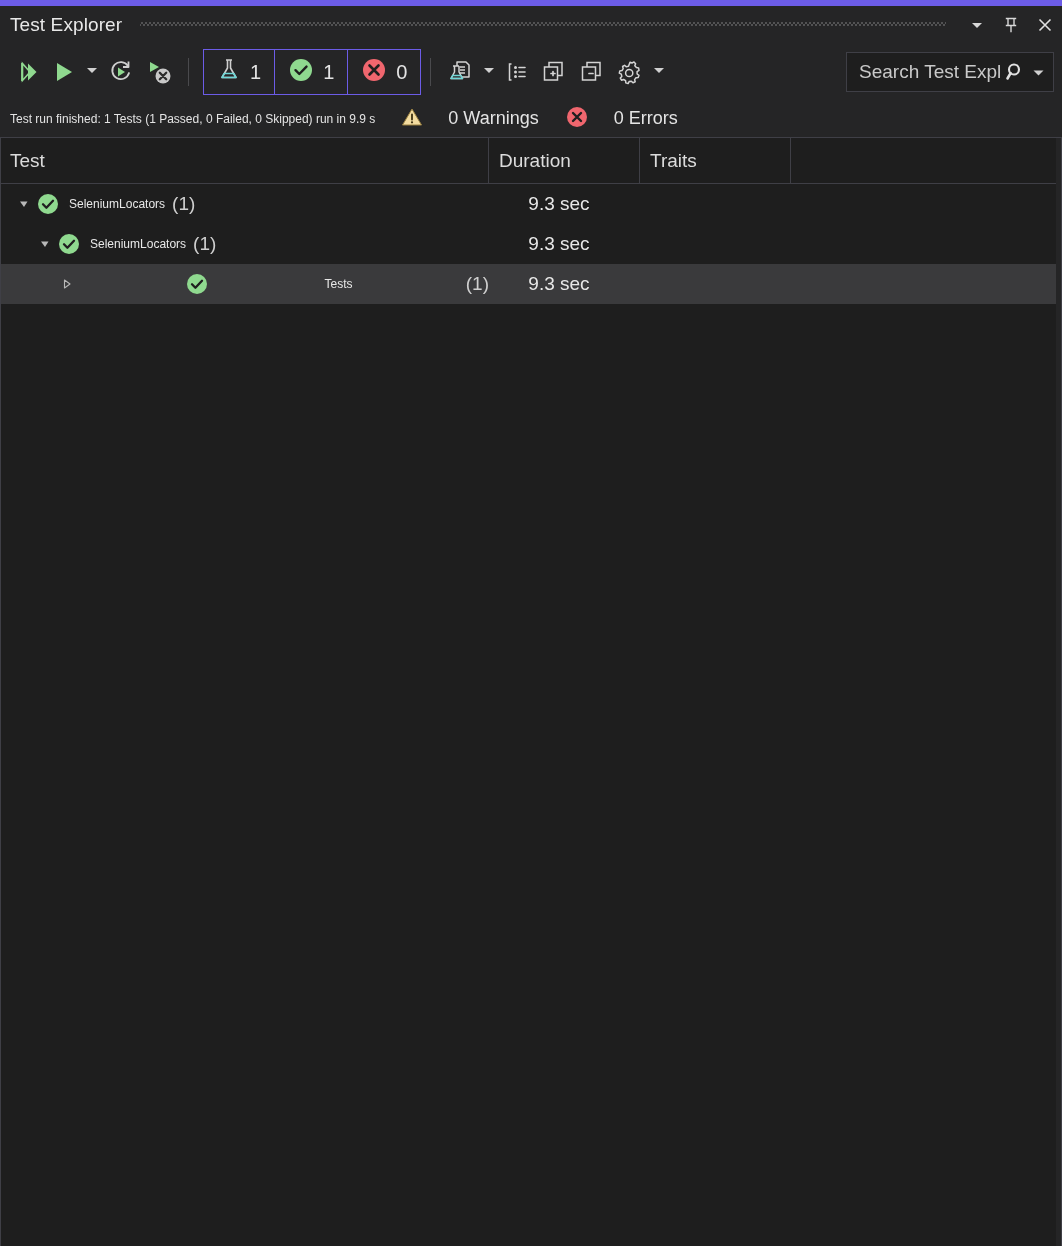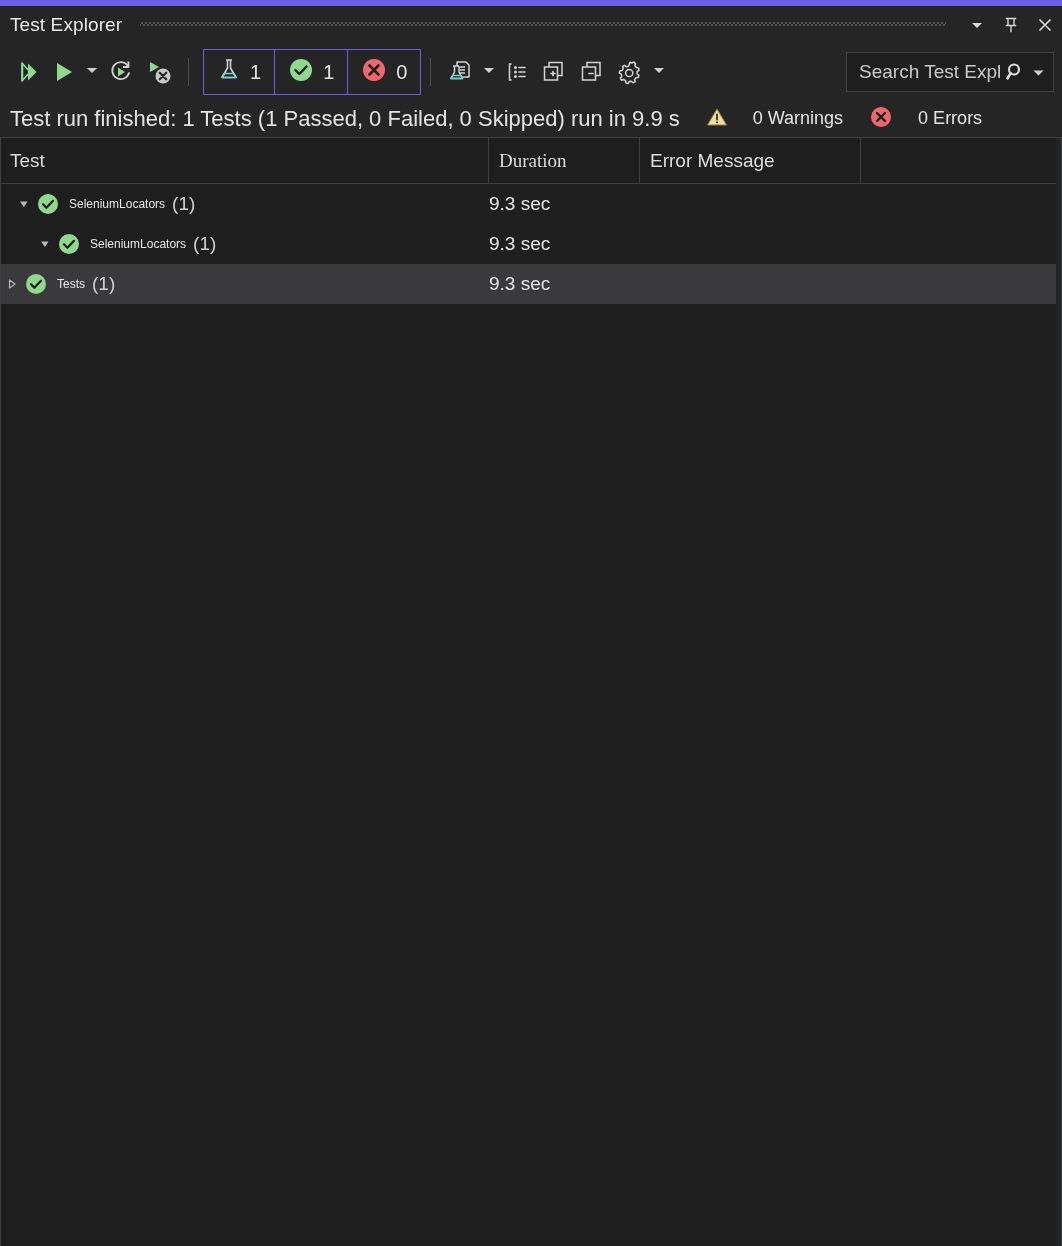--- a/index.html
+++ b/index.html
@@ -165,21 +165,21 @@
     height: 38px;
     flex: 0 0 38px;
     display: flex;
     align-items: center;
     background: #252526;
     padding-left: 10px;
     box-sizing: border-box;
     border-bottom: 1px solid #3f3f46;
   }
   .status-text {
-    font-size: 22px;
+    font-size: 12px;
     color: #e4e4e4;
     white-space: nowrap;
   }
   .status-group {
     display: flex;
     align-items: center;
     gap: 25px;
     margin-left: 26px;
     white-space: nowrap;
   }
@@ -210,21 +210,21 @@
     align-items: center;
     padding-left: 10px;
     box-sizing: border-box;
     font-size: 19px;
     color: #dcdcdc;
     border-right: 1px solid #3f3f46;
     white-space: nowrap;
     overflow: hidden;
   }
   .col-test     { width: 488px; padding-left: 9px; }
-  .col-duration { width: 151px; font-family: Liberation Serif, serif; }
+  .col-duration { width: 151px; }
   .col-traits   { width: 151px; }
   .col-error    { width: 221px; }
   .col-pad      { flex: 1 1 auto; border-right: 0; }
   .grid-body {
     flex: 1 1 auto;
     overflow: hidden;
   }
   .row {
     display: flex;
     align-items: center;
@@ -260,21 +260,21 @@
     color: #e8e8e8;
   }
   .row-count {
     font-size: 19px;
     color: #cfcfcf;
     margin-left: 7px;
   }
   .cell-duration {
     width: 151px;
     box-sizing: border-box;
-    text-align: left;
+    text-align: center;
     padding-right: 11px;
     font-size: 19px;
     color: #e8e8e8;
     white-space: nowrap;
   }
   .cell-traits { width: 151px; }
   .cell-error  { width: 221px; }
   .scroll-rail {
     position: absolute;
     top: 0;
@@ -517,22 +517,22 @@
 
   <div class="grid">
 
     <div class="grid-header">
       <div class="col col-test">
         <span>Test</span>
       </div>
       <div class="col col-duration">
         <span>Duration</span>
       </div>
-      <div class="col col-error">
-        <span>Error Message</span>
+      <div class="col col-traits">
+        <span>Traits</span>
       </div>
       <div class="col col-pad"></div>
     </div>
 
     <div class="grid-body">
 
       <div class="row">
         <div class="cell-test" style="padding-left:12px;">
           <span class="twisty">
             <svg width="12" height="12" viewBox="0 0 12 12">
@@ -568,21 +568,21 @@
           </span>
           <span class="row-label">SeleniumLocators</span>
           <span class="row-count">(1)</span>
         </div>
         <div class="cell-duration">9.3 sec</div>
         <div class="cell-traits"></div>
         <div class="cell-error"></div>
       </div>
 
       <div class="row selected">
-        <div class="cell-test" style="">
+        <div class="cell-test" style="padding-left:55px;justify-content:space-between;">
           <span class="twisty">
             <svg width="12" height="12" viewBox="0 0 12 12">
               <path d="M3.5 2 L9 6 L3.5 10 Z" fill="none" stroke="#b8b8b8" stroke-width="1.1" stroke-linejoin="round"></path>
             </svg>
           </span>
           <span class="row-icon">
             <svg width="24" height="24" viewBox="0 0 24 24">
               <circle cx="12" cy="12" r="10" fill="#8fd98f"></circle>
               <path d="M7 12.3 L10.4 15.8 L17 8.8" stroke="#1f1f1f" stroke-width="2.3" fill="none" stroke-linecap="round" stroke-linejoin="round"></path>
             </svg>

